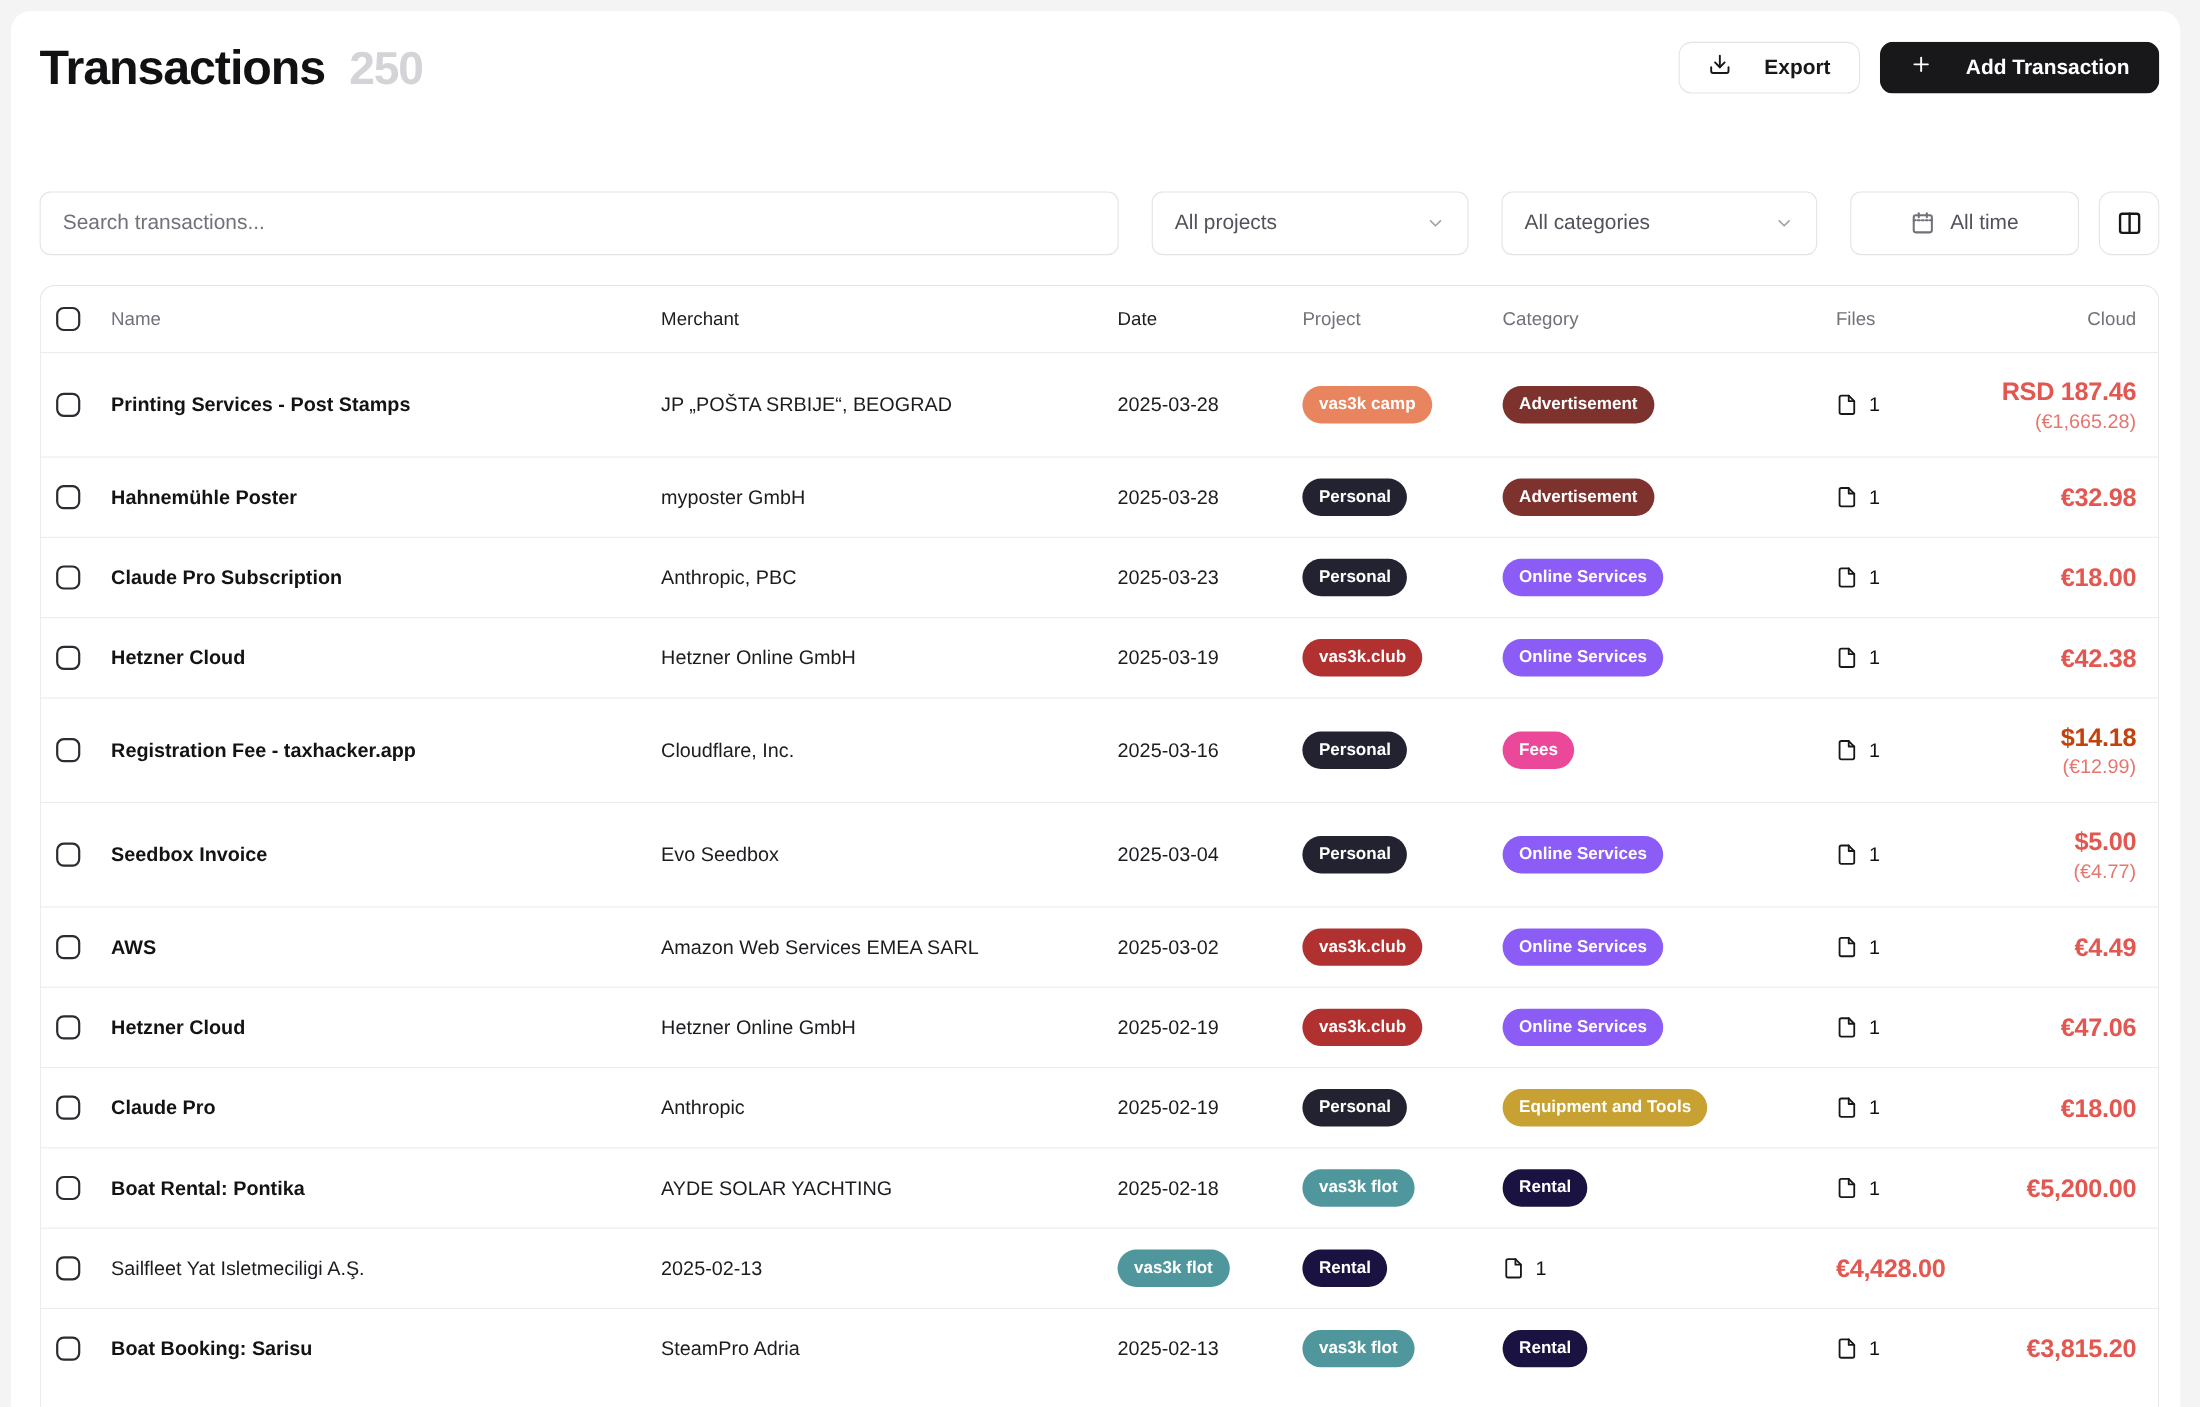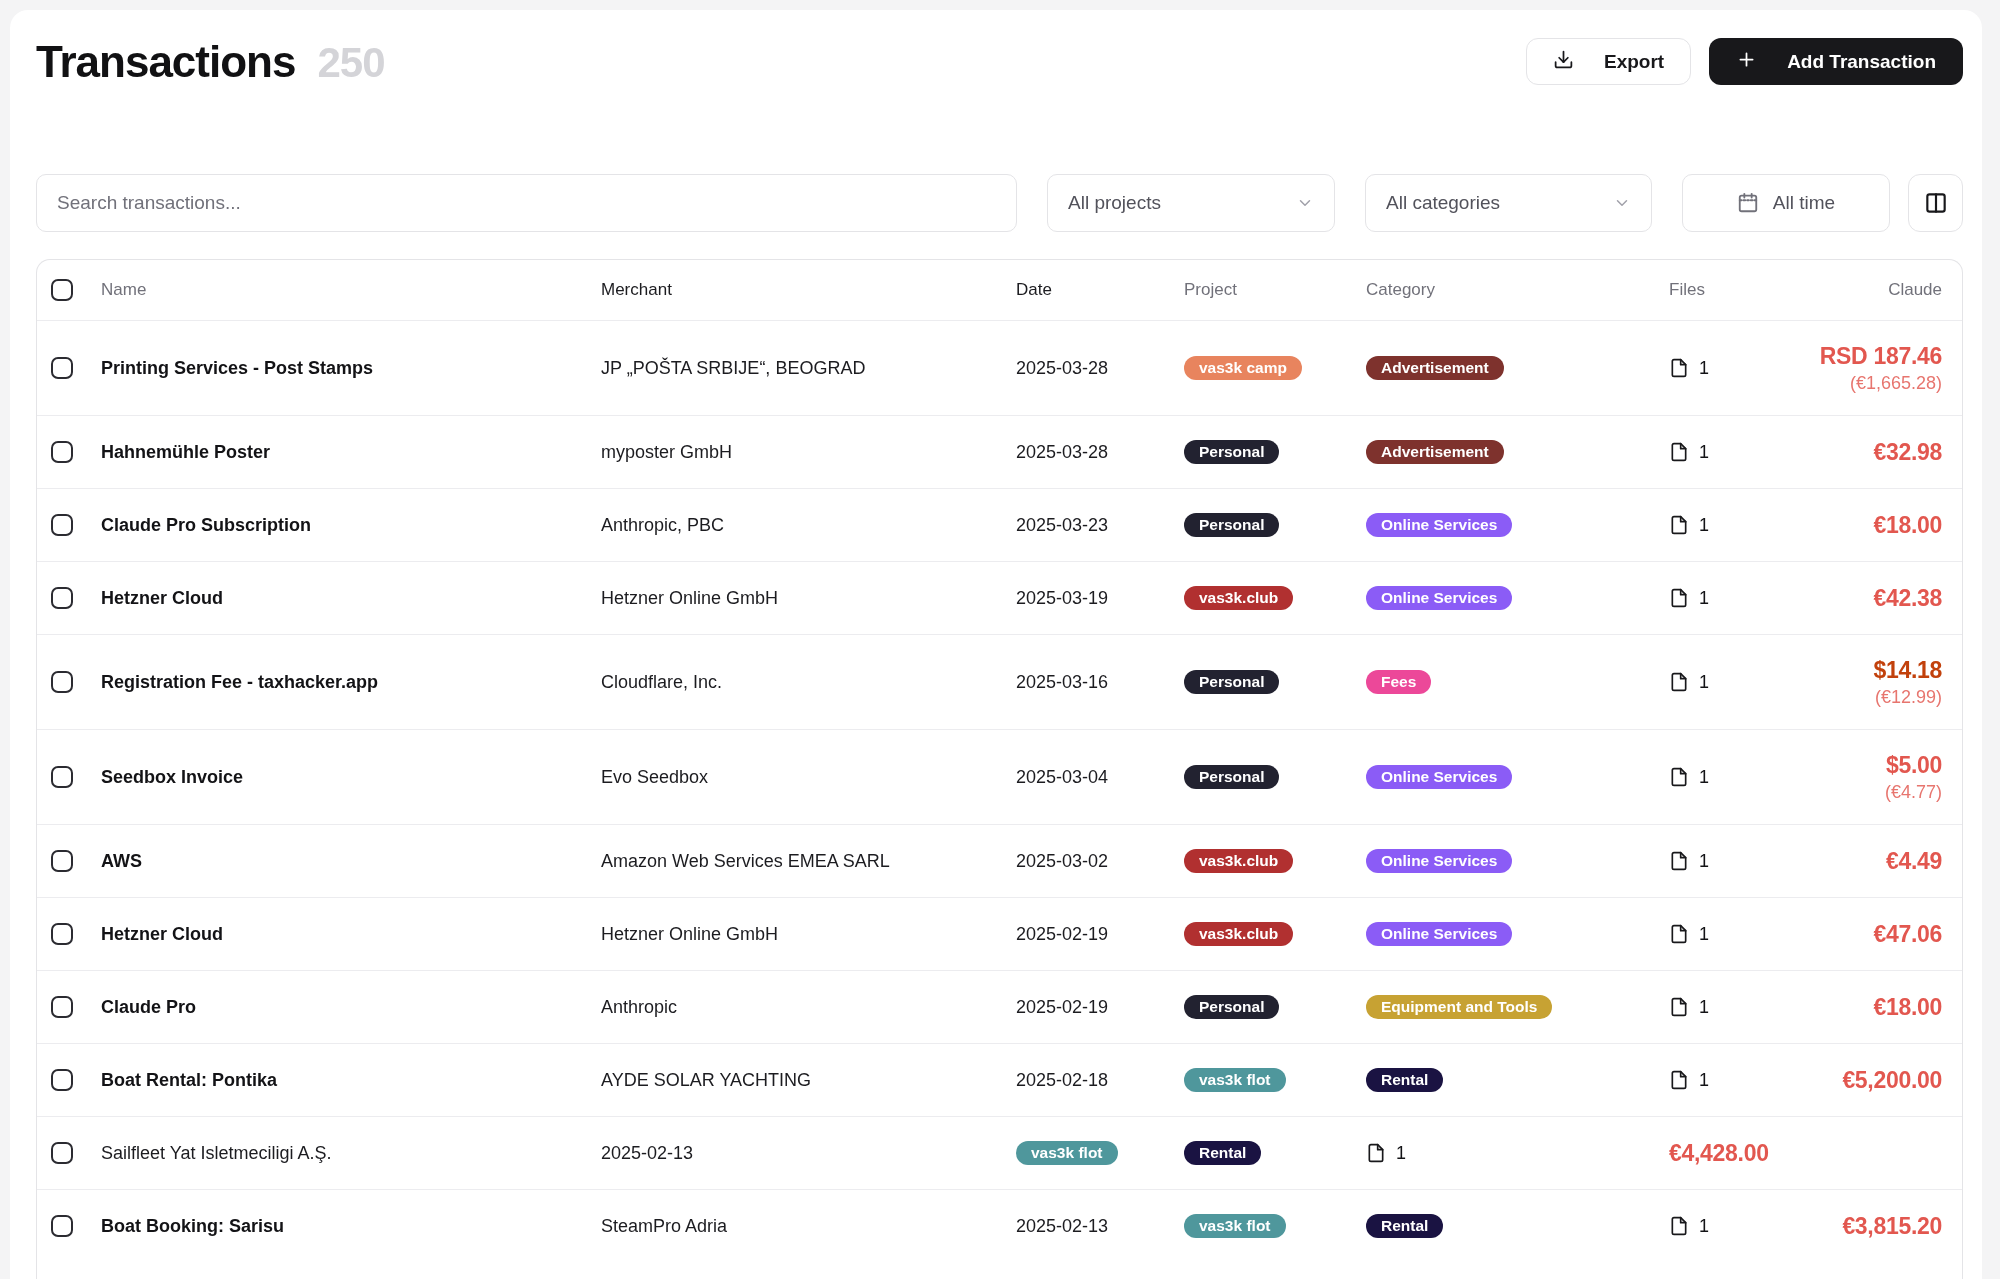--- a/index.html
+++ b/index.html
@@ -90,21 +90,21 @@
   .cell-check { padding-left:14px; display:flex; align-items:center; }
   .checkbox {
     width:22px; height:22px; border:2px solid #2b2b31; border-radius:7px;
     background:#fff; cursor:pointer;
   }
   .cell-name { font-weight:700; color:#131316; padding-right:32px; }
   .thead-row .cell-name { font-weight:400; color:#71717a; }
   .cell-merchant, .cell-date { color:#1c1c20; padding-right:14px; }
   .badge {
     display:inline-flex; align-items:center; justify-self:start;
-    height:24px; padding:0 15px; border-radius:17px;
+    height:34px; padding:0 15px; border-radius:17px;
     color:#fff; font-size:15.5px; font-weight:700; white-space:nowrap;
   }
   .cell-files { display:flex; align-items:center; gap:10px; color:#131316; }
   .cell-total { text-align:right; padding-right:20px; color:#e2574f; }
   .amount { font-size:23px; font-weight:600; letter-spacing:-0.3px; }
   .amount-sub { font-size:18px; font-weight:400; opacity:0.82; margin-top:3px; }
   .file-icon { color:#18181b; }
 </style>
 </head>
 <body>
@@ -183,21 +183,21 @@
     <div class="grid-row thead-row">
       <div class="cell-check">
         <div class="checkbox"></div>
       </div>
       <div class="cell-name">Name</div>
       <div class="cell-merchant">Merchant</div>
       <div class="cell-date">Date</div>
       <div>Project</div>
       <div>Category</div>
       <div>Files</div>
-      <div class="cell-total" style="color:#71717a;font-size:17px;">Claude</div>
+      <div class="cell-total" style="color:#71717a;font-size:17px;">Cloud</div>
     </div>
     <div>
         <div class="grid-row trow tall">
     <div class="cell-check">
       <div class="checkbox"></div>
     </div>
     <div class="cell-name">Printing Services - Post Stamps</div>
     <div class="cell-merchant">JP „POŠTA SRBIJE“, BEOGRAD</div>
     <div class="cell-date">2025-03-28</div>
     <div>

